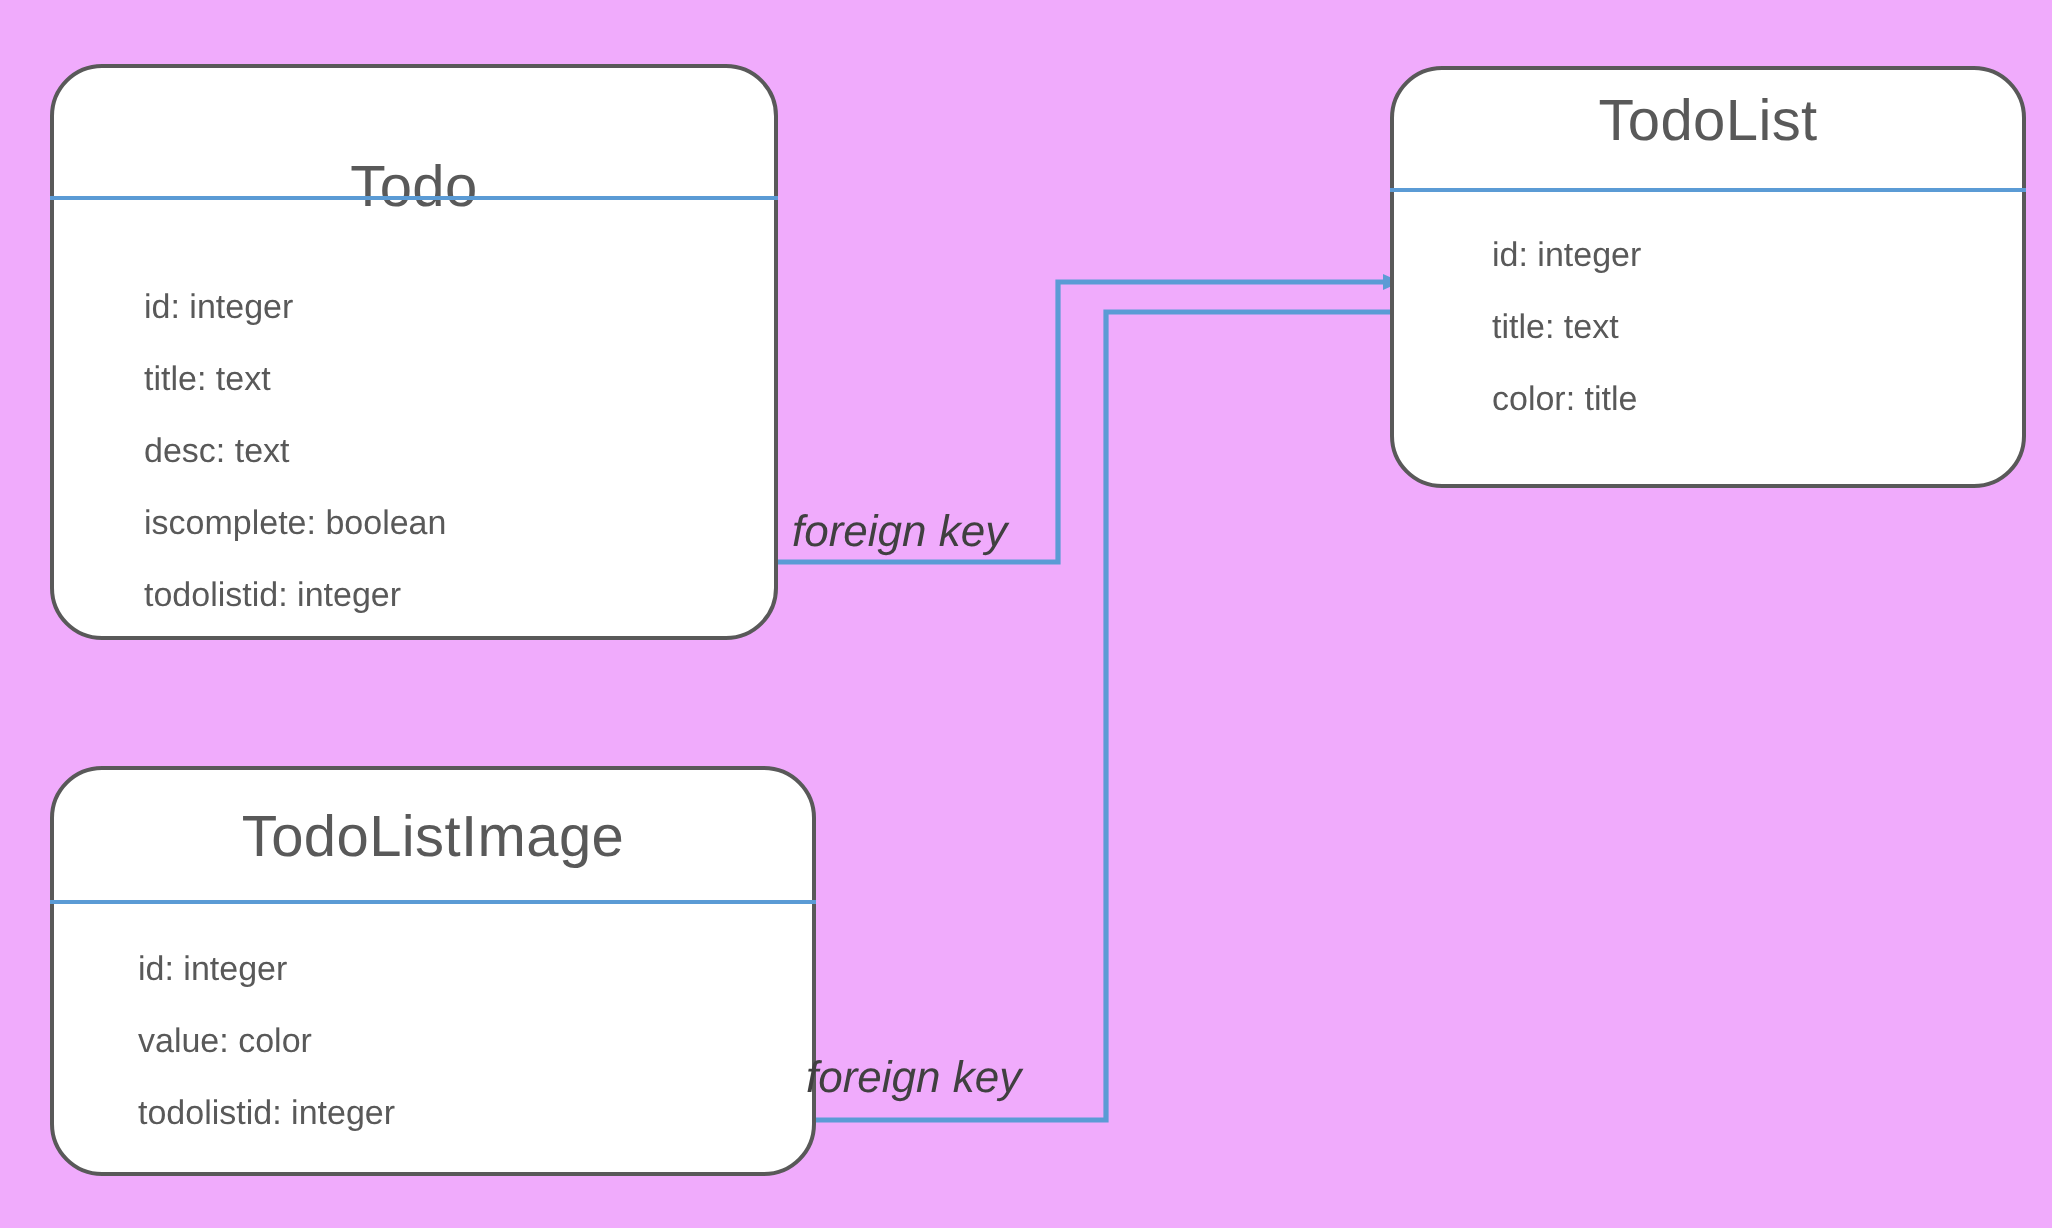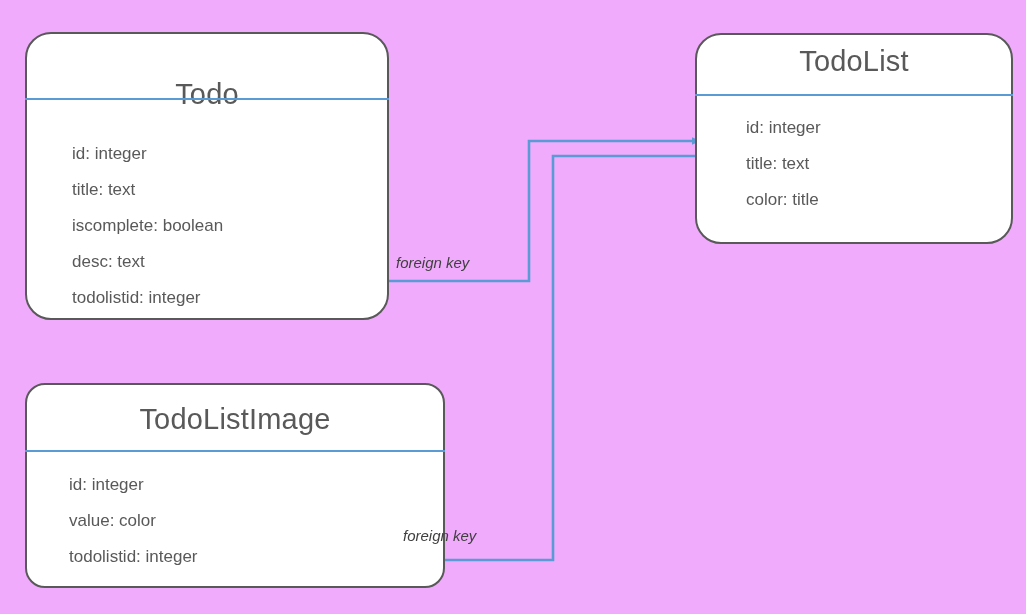--- a/index.html
+++ b/index.html
@@ -60,21 +60,21 @@
     white-space: nowrap;
   }
 
   
   #entity-todo { left: 25px; top: 32px; width: 364px; height: 288px; }
   #entity-todo .entity-title { top: 46px; }
   #entity-todo .entity-divider { top: 64px; }
   #entity-todo .fields { left: 45px; top: 102px; }
 
   
-  #entity-todolistimage { left: 25px; top: 383px; width: 420px; height: 205px; border-radius: 20px; }
+  #entity-todolistimage { left: 25px; top: 383px; width: 383px; height: 205px; }
   #entity-todolistimage .entity-title { top: 20px; }
   #entity-todolistimage .entity-divider { top: 65px; }
   #entity-todolistimage .fields { left: 42px; top: 82px; }
 
   
   #entity-todolist { left: 695px; top: 33px; width: 318px; height: 211px; }
   #entity-todolist .entity-title { top: 12px; }
   #entity-todolist .entity-divider { top: 59px; }
   #entity-todolist .fields { left: 49px; top: 75px; }
 
@@ -85,21 +85,21 @@
     top: 0;
     width: 1026px;
     height: 614px;
     z-index: 1;
   }
 
   
   .rel-label {
     position: absolute;
     color: #404040;
-    font-size: 15px;
+    font-size: 22px;
     font-style: italic;
     line-height: 1;
     white-space: nowrap;
     z-index: 4;
   }
   #rel-label-todo { left: 396px; top: 255px; }
   #rel-label-todolistimage { left: 403px; top: 528px; }
 </style>
 </head>
 <body>
@@ -117,22 +117,22 @@
 
     <path d="M 330,560 L 553,560 L 553,156 L 716,156" fill="none" stroke="#5b9bd5" stroke-width="2.6" marker-end="url(#arrowhead)"></path>
   </svg>
 
   <div class="entity" id="entity-todo">
     <div class="entity-title">Todo</div>
     <div class="entity-divider"></div>
     <ul class="fields">
       <li>id: integer</li>
       <li>title: text</li>
+      <li>desc: text</li>
       <li>iscomplete: boolean</li>
-      <li>desc: text</li>
       <li>todolistid: integer</li>
     </ul>
   </div>
 
   <div class="entity" id="entity-todolistimage">
     <div class="entity-title">TodoListImage</div>
     <div class="entity-divider"></div>
     <ul class="fields">
       <li>id: integer</li>
       <li>value: color</li>

